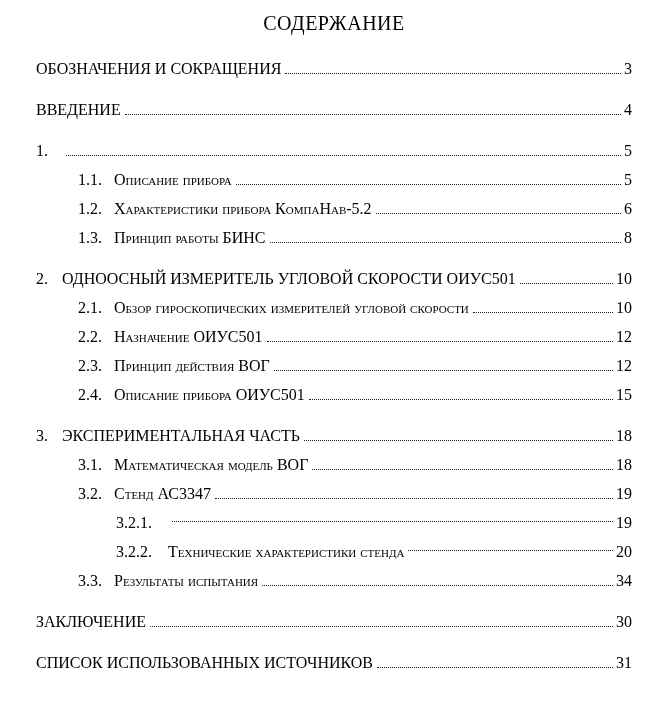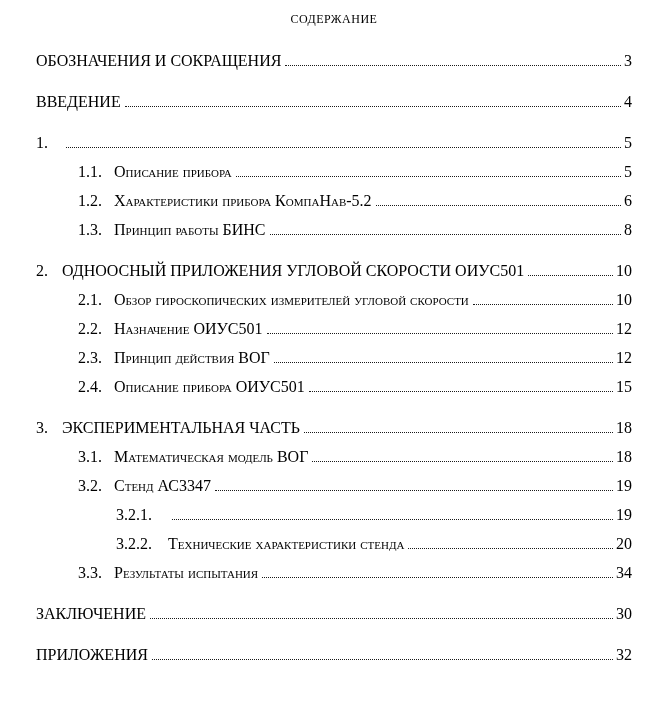--- a/index.html
+++ b/index.html
@@ -13,21 +13,21 @@
     box-sizing: border-box;
     padding: 10px 34px 8px 36px;
     background: #ffffff;
     color: #000000;
     font-family: "Liberation Serif", "DejaVu Serif", serif;
     font-size: 16px;
     overflow: hidden;
   }
   .toc-title {
     text-align: center;
-    font-size: 12px;
+    font-size: 20px;
     font-weight: normal;
     letter-spacing: 0.5px;
     margin: 2px 0 20px 0;
   }
   .toc-list {
     display: block;
   }
   .toc-row {
     display: flex;
     align-items: baseline;
@@ -37,20 +37,21 @@
     margin-top: 12px;
   }
   .toc-row.lvl0:first-child {
     margin-top: 0;
   }
   .toc-row.lvl1 {
     padding-left: 42px;
   }
   .toc-row.lvl2 {
     padding-left: 80px;
+    align-items: center;
   }
   .toc-num {
     white-space: nowrap;
     flex: 0 0 auto;
   }
   .lvl0 .toc-num { min-width: 26px; }
   .lvl1 .toc-num { min-width: 36px; }
   .lvl2 .toc-num { min-width: 52px; }
   .toc-num:empty {
     min-width: 0;
@@ -109,21 +110,21 @@
         <span class="toc-page">6</span>
       </div>
       <div class="toc-row lvl1">
         <span class="toc-num">1.3.</span>
         <span class="toc-label sc">Принцип работы БИНС</span>
         <span class="toc-dots"></span>
         <span class="toc-page">8</span>
       </div>
       <div class="toc-row lvl0">
         <span class="toc-num">2.</span>
-        <span class="toc-label">ОДНООСНЫЙ ПРИЛОЖЕНИЯ УГЛОВОЙ СКОРОСТИ ОИУС501</span>
+        <span class="toc-label">ОДНООСНЫЙ ИЗМЕРИТЕЛЬ УГЛОВОЙ СКОРОСТИ ОИУС501</span>
         <span class="toc-dots"></span>
         <span class="toc-page">10</span>
       </div>
       <div class="toc-row lvl1">
         <span class="toc-num">2.1.</span>
         <span class="toc-label sc">Обзор гироскопических измерителей угловой скорости</span>
         <span class="toc-dots"></span>
         <span class="toc-page">10</span>
       </div>
       <div class="toc-row lvl1">
@@ -178,18 +179,18 @@
         <span class="toc-label sc">Результаты испытания</span>
         <span class="toc-dots"></span>
         <span class="toc-page">34</span>
       </div>
       <div class="toc-row lvl0">
         <span class="toc-label">ЗАКЛЮЧЕНИЕ</span>
         <span class="toc-dots"></span>
         <span class="toc-page">30</span>
       </div>
       <div class="toc-row lvl0">
-        <span class="toc-label">ПРИЛОЖЕНИЯ</span>
+        <span class="toc-label">СПИСОК ИСПОЛЬЗОВАННЫХ ИСТОЧНИКОВ</span>
         <span class="toc-dots"></span>
-        <span class="toc-page">32</span>
+        <span class="toc-page">31</span>
       </div>
     </div>
 </div>
 
 </body></html>

